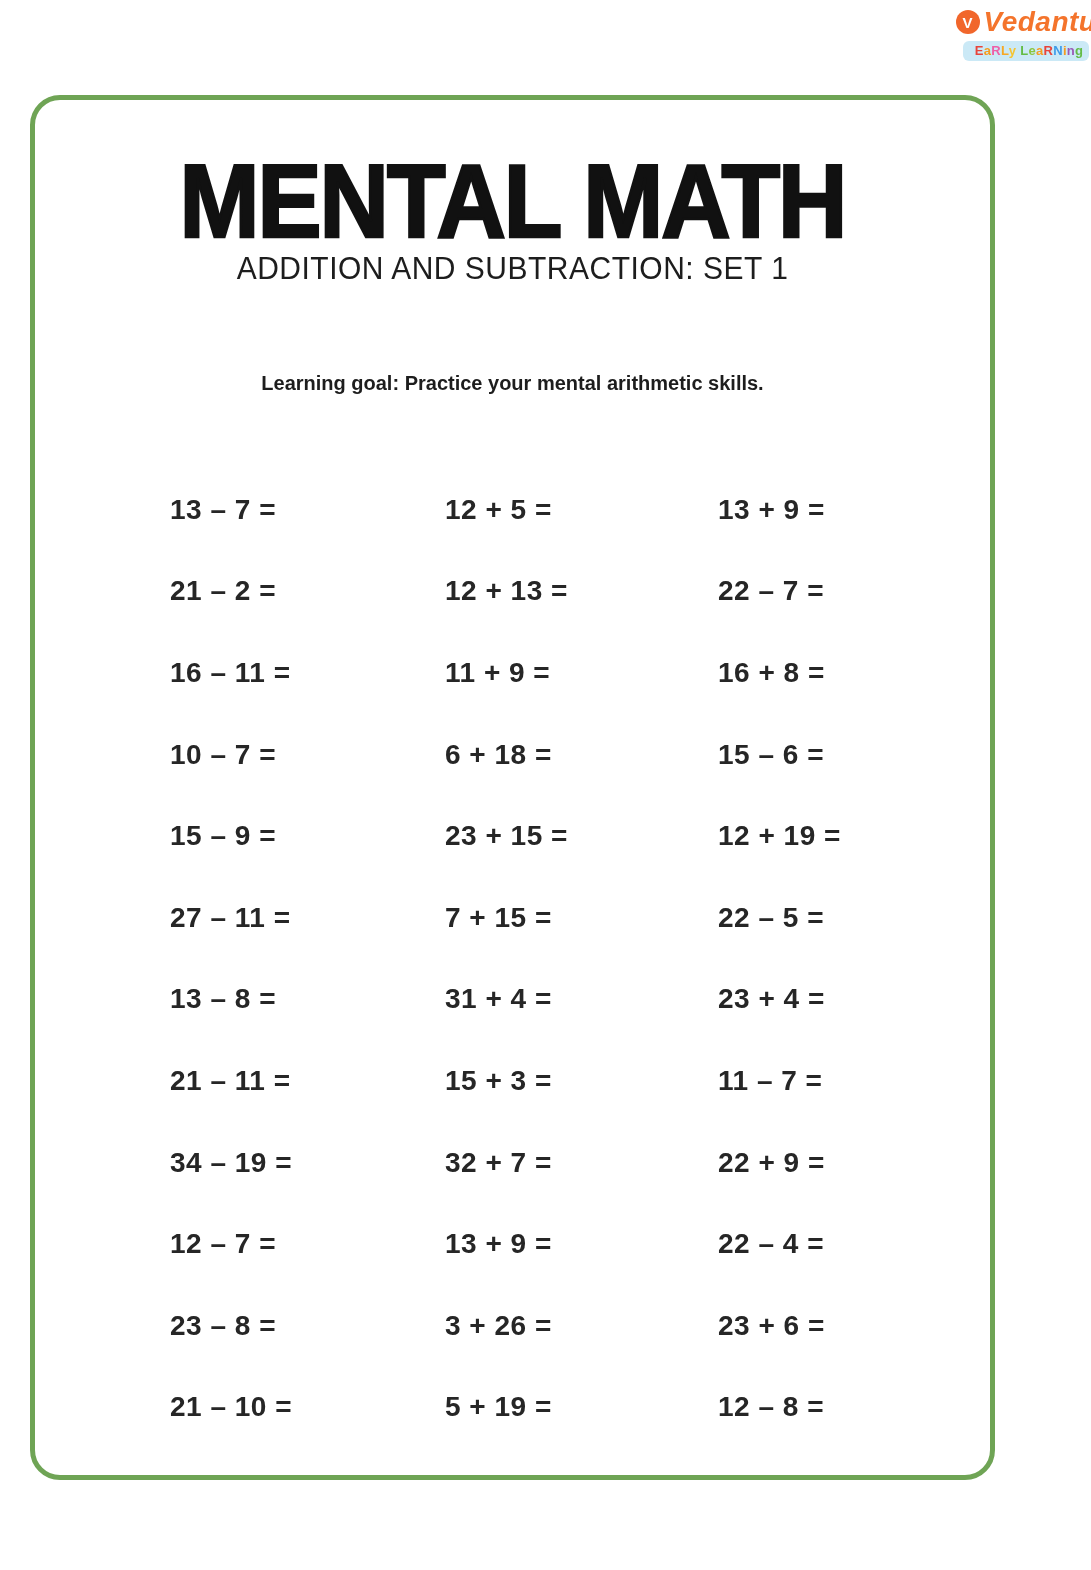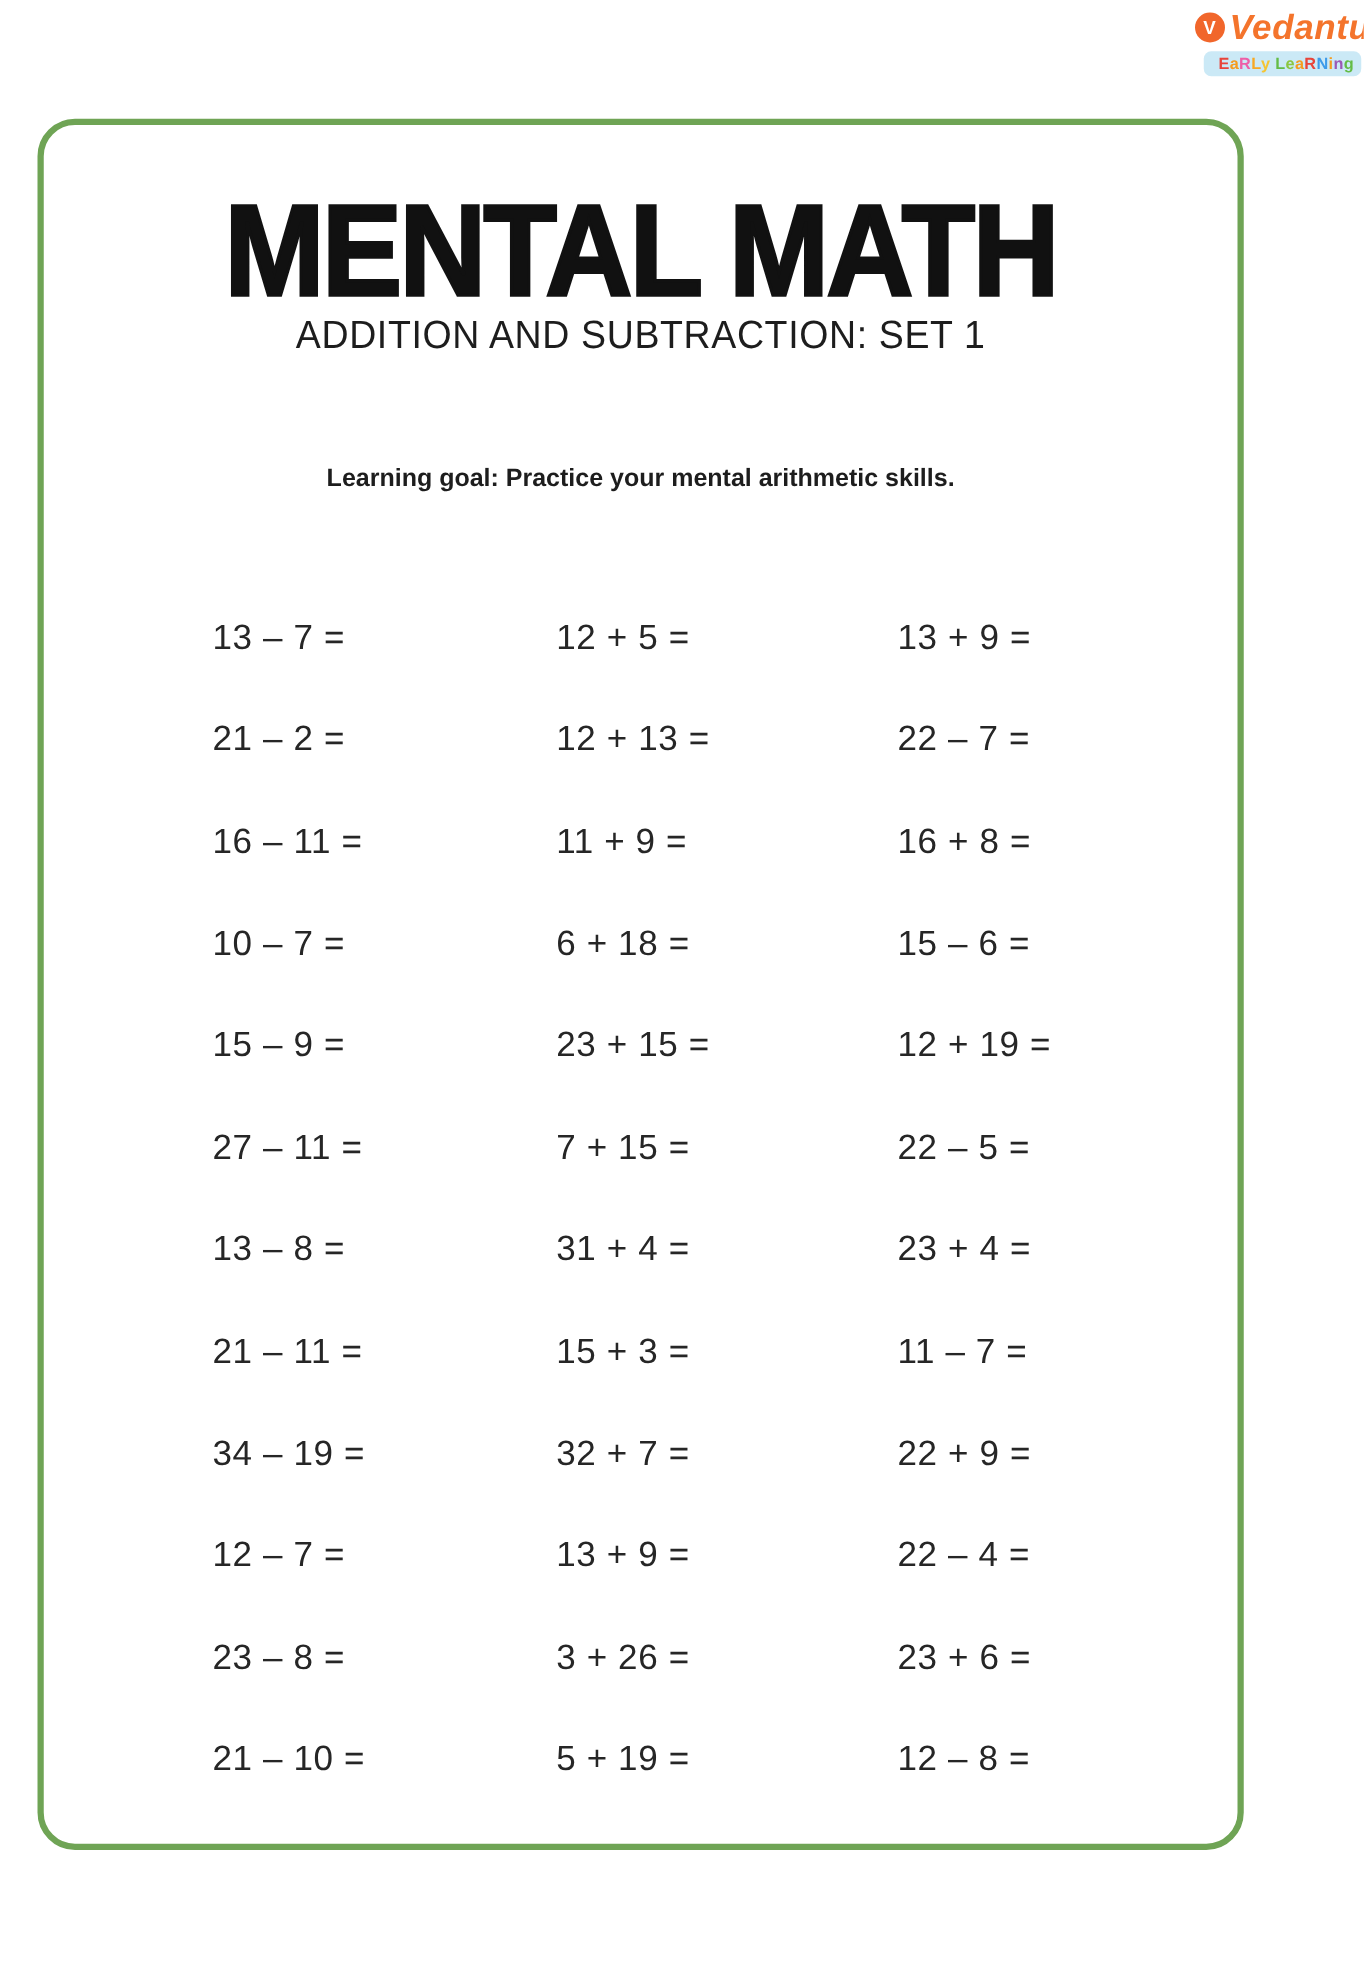--- a/index.html
+++ b/index.html
@@ -72,20 +72,21 @@
     position: absolute; top: 369px; left: 135px;
     display: grid;
     grid-template-columns: 275px 273px 250px;
     grid-auto-rows: 81.6px;
     align-items: center;
   }
   .problem {
     font-size: 28px; color: #262626;
     letter-spacing: 0.5px;
     white-space: nowrap;
+    font-weight: bold;
   }
 </style>
 </head>
 <body>
 
 <div class="logo">
   <div class="brand-row">
     <span class="v-icon">V</span>
     <span class="brand-name">Vedantu</span>
   </div>

